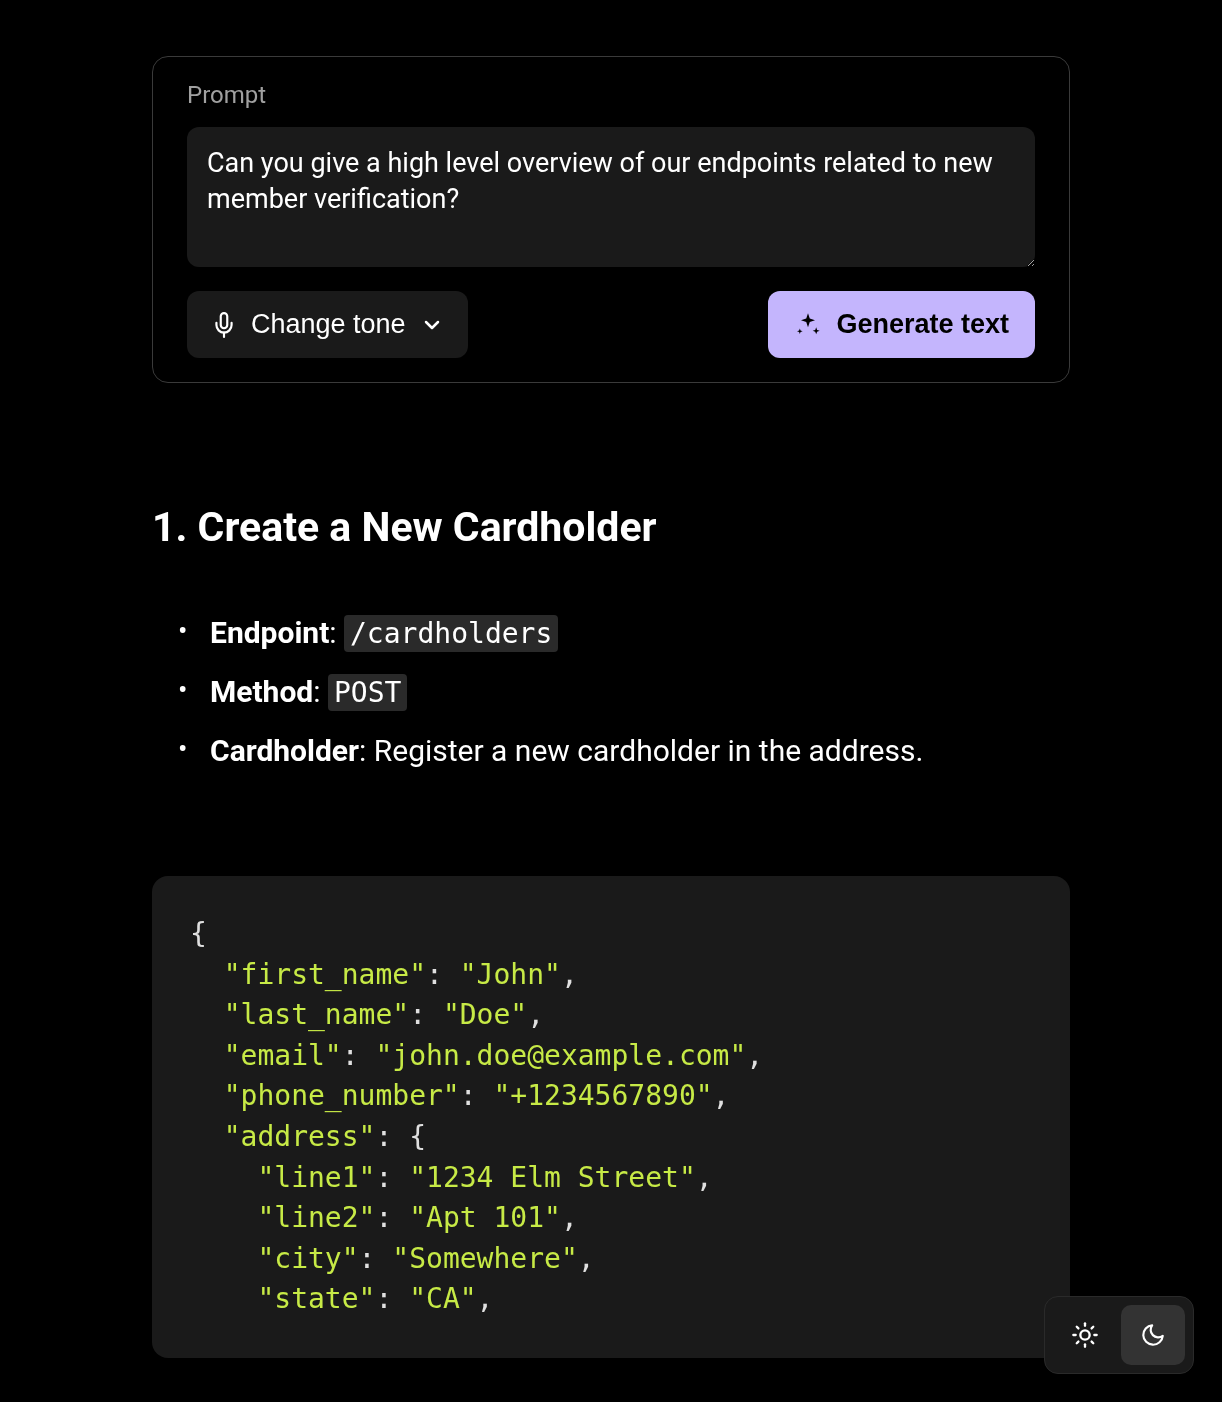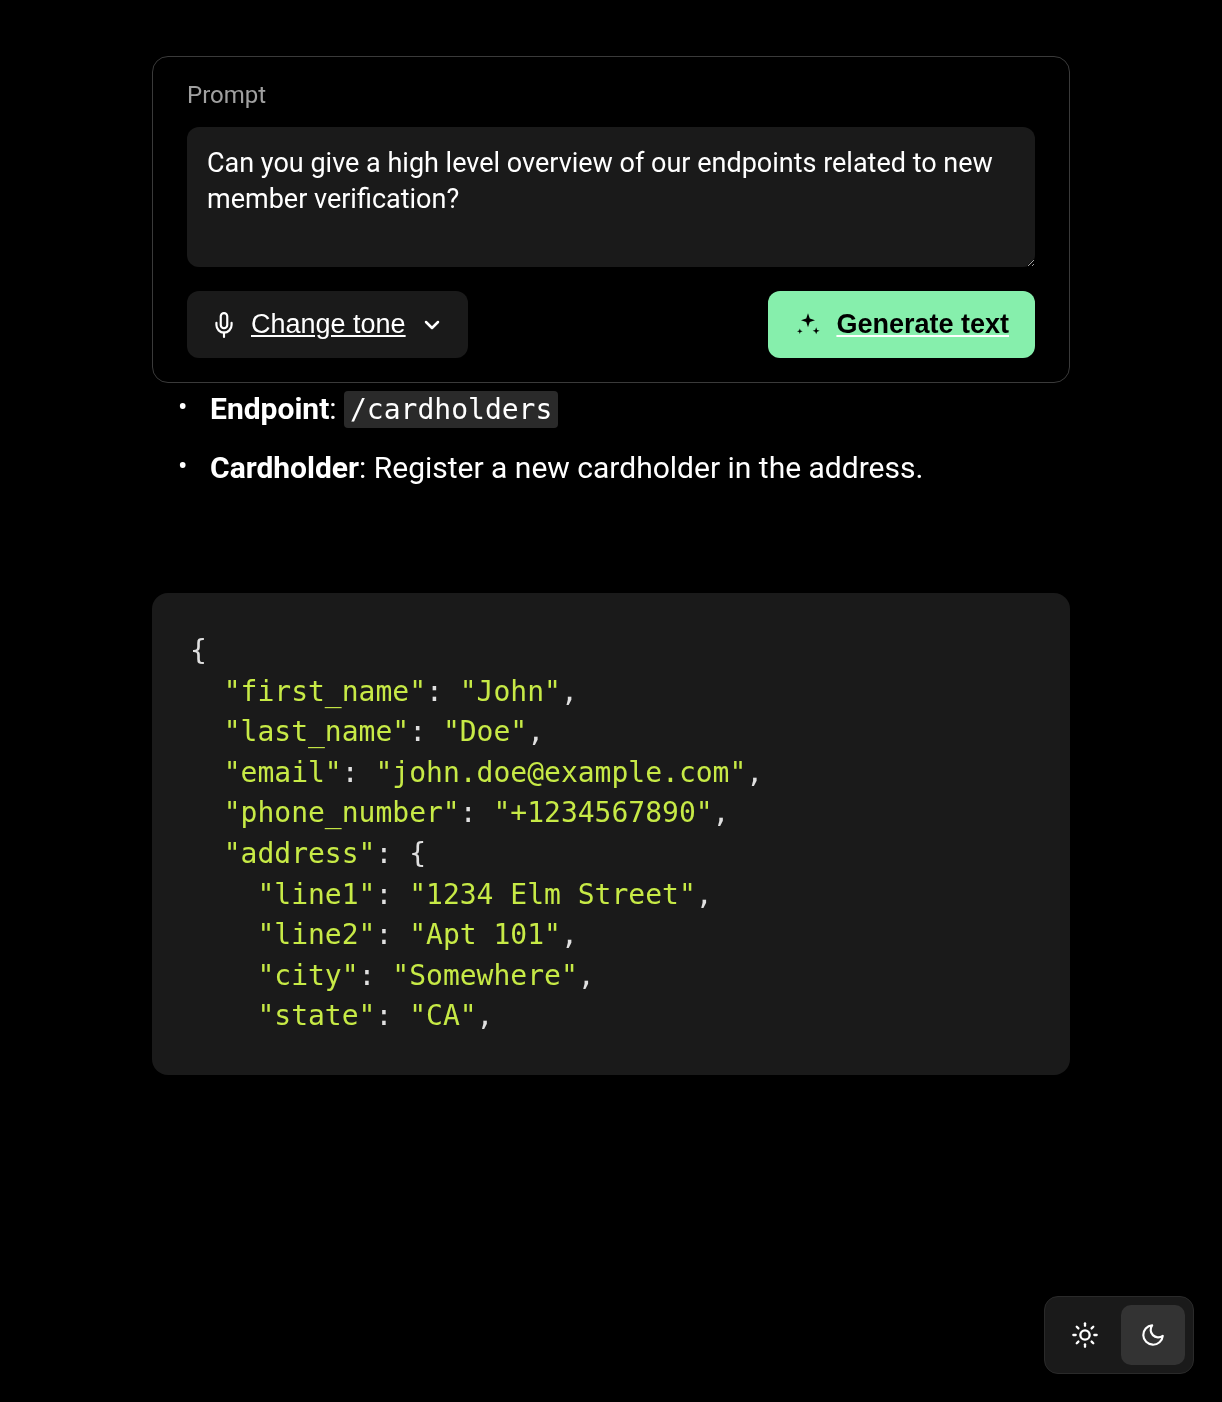--- a/index.html
+++ b/index.html
@@ -48,42 +48,41 @@
       resize: both;
       min-height: 140px;
       line-height: 1.35;
     }
     
     .button-row {
       display: flex;
       justify-content: space-between;
       align-items: center;
       margin-top: 20px;
-      text-decoration: underline;
     }
     
     .change-tone-btn {
       display: flex;
       align-items: center;
       gap: 14px;
       background: #1a1a1a;
       border: none;
       border-radius: 12px;
       padding: 18px 24px;
       color: #ffffff;
       font-size: 27px;
       font-weight: 500;
       cursor: pointer;
     }
     
     .generate-btn {
       display: flex;
       align-items: center;
       gap: 14px;
-      background: #86efac;
+      background: #c4b5fd;
       border: none;
       border-radius: 12px;
       padding: 18px 26px;
       color: #000000;
       font-size: 27px;
       font-weight: 600;
       cursor: pointer;
     }
     
     .icon {
@@ -213,24 +212,28 @@
         <span class="icon">
           <svg width="28" height="28" viewBox="0 0 24 24" fill="#000000">
             <path d="M12 2l1.5 4.5L18 8l-4.5 1.5L12 14l-1.5-4.5L6 8l4.5-1.5L12 2zM19 14l.8 2.2L22 17l-2.2.8L19 20l-.8-2.2L16 17l2.2-.8L19 14zM5 15l.6 1.8L7.4 17.4 5.6 18 5 19.8 4.4 18 2.6 17.4 4.4 16.8 5 15z"></path>
           </svg>
         </span>
         <span>Generate text</span>
       </button>
     </div>
   </div>
 
+  <h2 class="heading">1. Create a New Cardholder</h2>
 
   <ul class="bullet-list">
     <li>
       <strong>Endpoint</strong><span>: </span><span class="code-inline">/cardholders</span>
+    </li>
+    <li>
+      <strong>Method</strong><span>: </span><span class="code-inline">POST</span>
     </li>
     <li>
       <strong>Cardholder</strong><span>: </span><span>Register a new cardholder in the address.</span>
     </li>
   </ul>
 
   <div class="code-block"><span class="j-punct">{</span>
   <span class="j-key">"first_name"</span><span class="j-punct">: </span><span class="j-str">"John"</span><span class="j-punct">,</span>
   <span class="j-key">"last_name"</span><span class="j-punct">: </span><span class="j-str">"Doe"</span><span class="j-punct">,</span>
   <span class="j-key">"email"</span><span class="j-punct">: </span><span class="j-str">"john.doe@example.com"</span><span class="j-punct">,</span>

